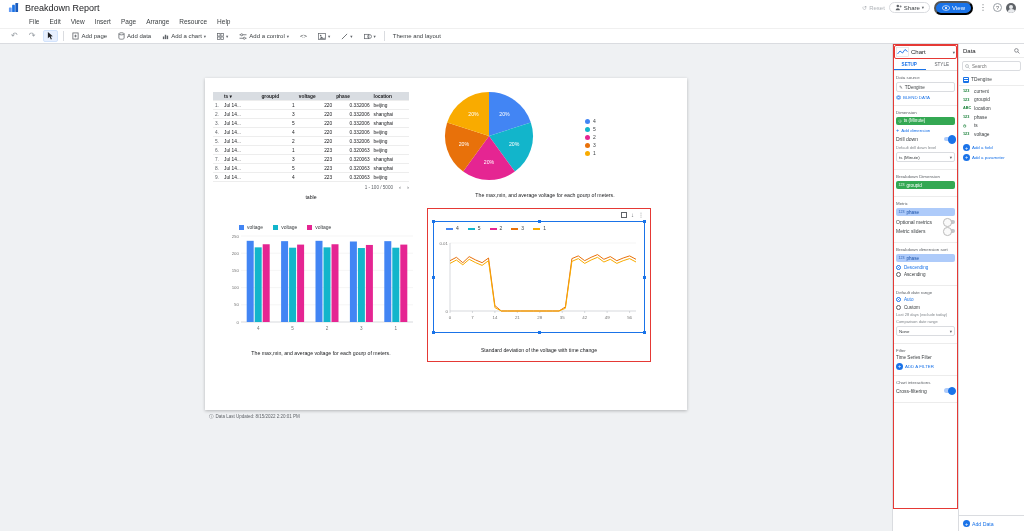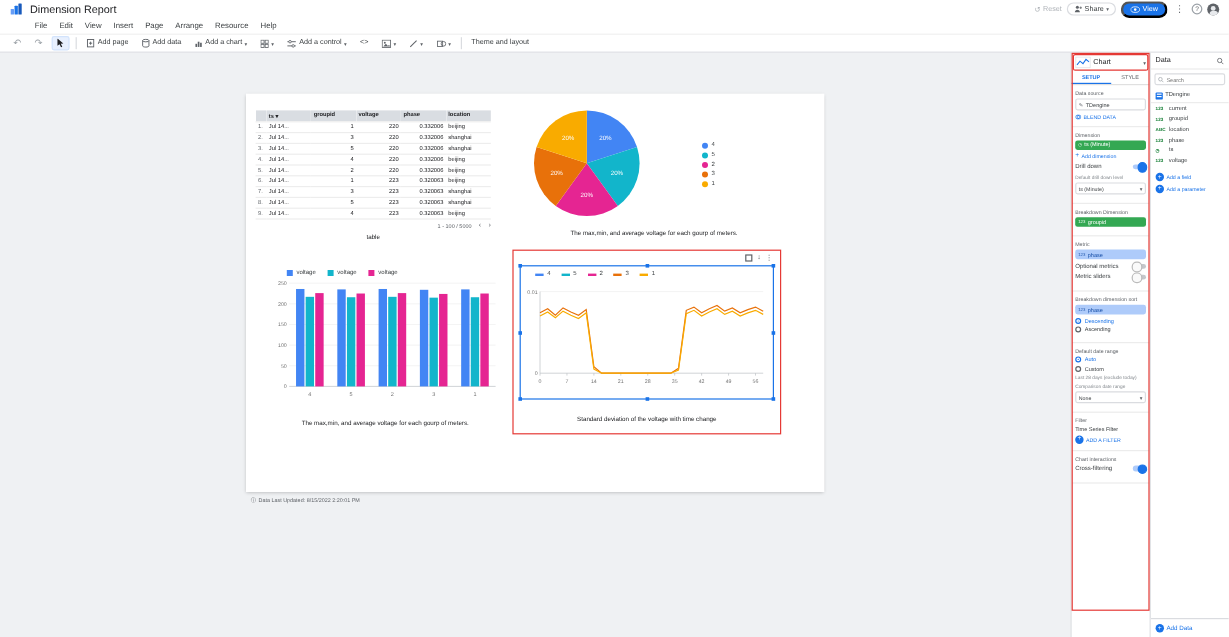--- a/index.html
+++ b/index.html
@@ -139,21 +139,21 @@
 
 <div class="app">
 
   <header class="topbar">
     <div class="tb-row1">
       <svg class="logo" viewBox="0 0 12 12">
         <rect x="1" y="6" width="3" height="5" rx="0.5" fill="#669df6"></rect>
         <rect x="4.5" y="3" width="3" height="8" rx="0.5" fill="#1a73e8"></rect>
         <rect x="8" y="1" width="3" height="10" rx="0.5" fill="#185abc"></rect>
       </svg>
-      <span class="tb-title">Dimension Report</span>
+      <span class="tb-title">Breakdown Report</span>
       <span class="tb-spacer"></span>
       <span class="reset">
         <span>↺</span>
         <span>Reset</span>
       </span>
       <button class="share-btn">
         <svg width="7" height="7" viewBox="0 0 10 10">
             <circle cx="4" cy="3" r="1.8" fill="#5f6368"></circle>
             <path d="M1 9c0-1.8 1.4-3 3-3s3 1.2 3 3z" fill="#5f6368"></path>
             <path d="M8 2v3M6.5 3.5h3" stroke="#5f6368" stroke-width="0.9"></path>

